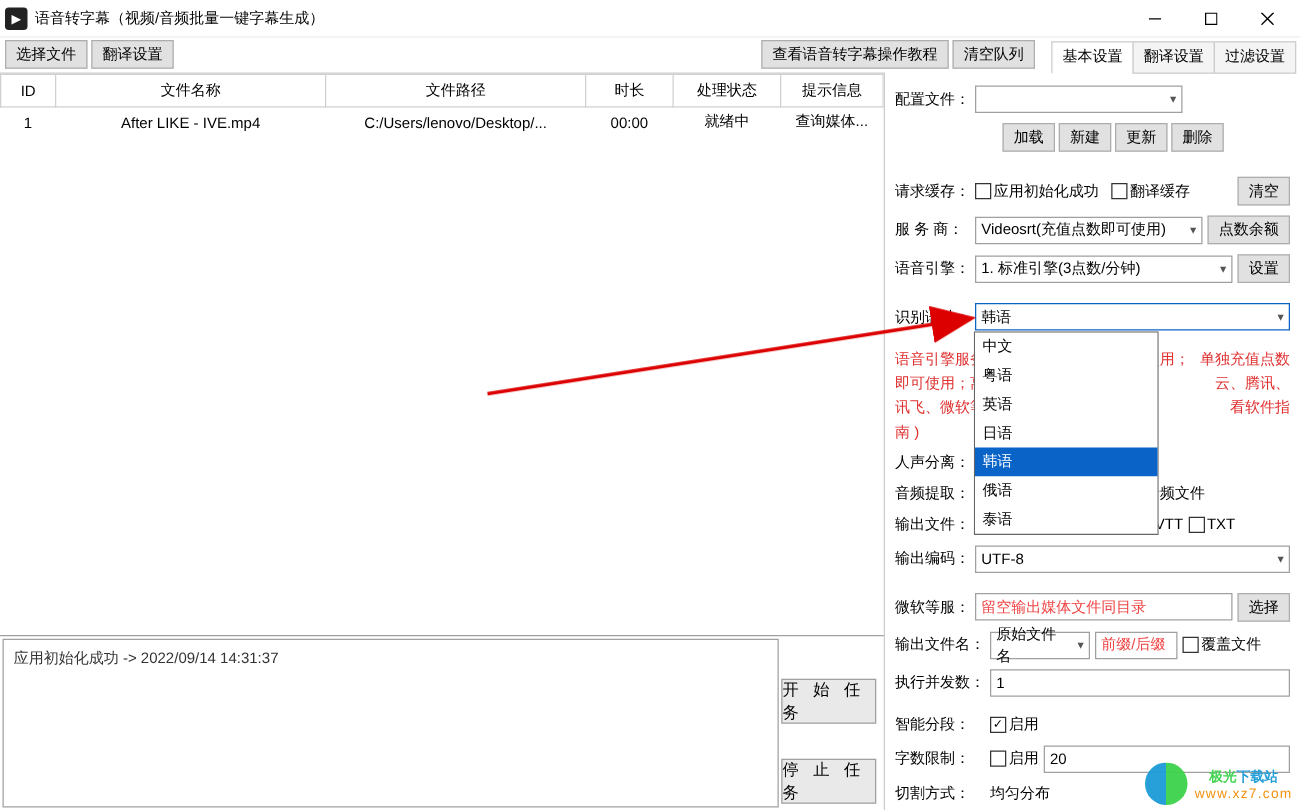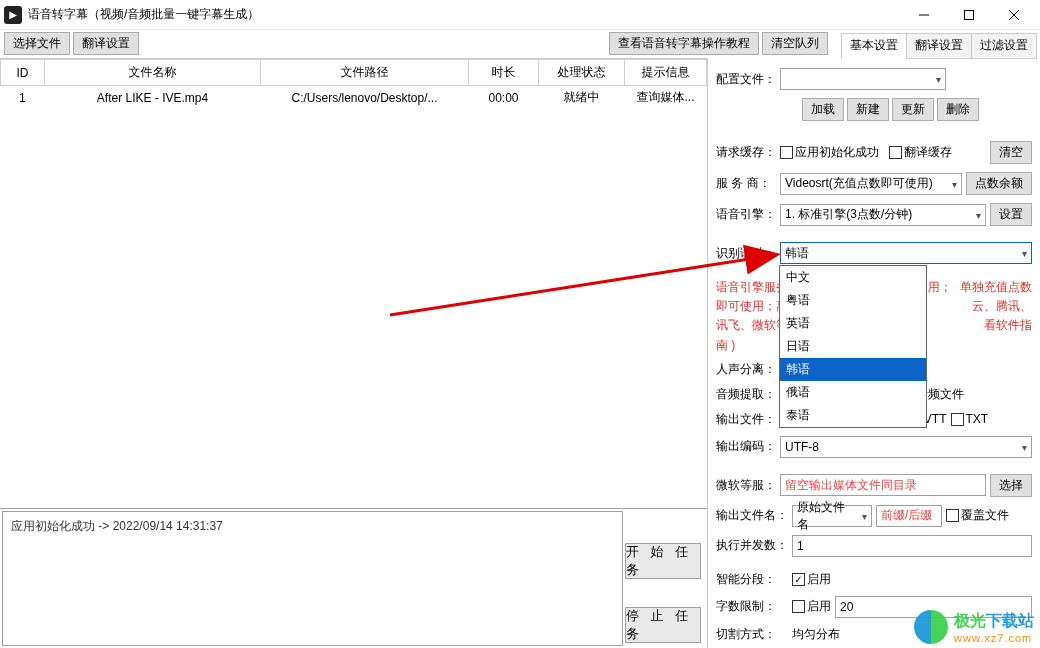--- a/index.html
+++ b/index.html
@@ -213,21 +213,21 @@
   align-items: center;
   gap: 6px;
   z-index: 60;
   opacity: 0.95;
 }
 .wm-swirl {
   width: 34px; height: 34px;
   border-radius: 50%;
   background: conic-gradient(#3bd24a 0 180deg, #1c9bd8 180deg 360deg);
 }
-.wm-text { font-size: 16px; font-weight: bold; text-align: center; }
+.wm-text { font-size: 11px; font-weight: bold; text-align: center; }
 .wm-text .g { color: #3bd24a; }
 .wm-text .b { color: #1c9bd8; }
 .wm-url { font-size: 11px; color: #f28c00; letter-spacing: 1px; }
 </style>
 </head>
 <body>
 
 <div class="titlebar">
   <div class="app-icon">▶</div>
   <div class="title">语音转字幕（视频/音频批量一键字幕生成）</div>

